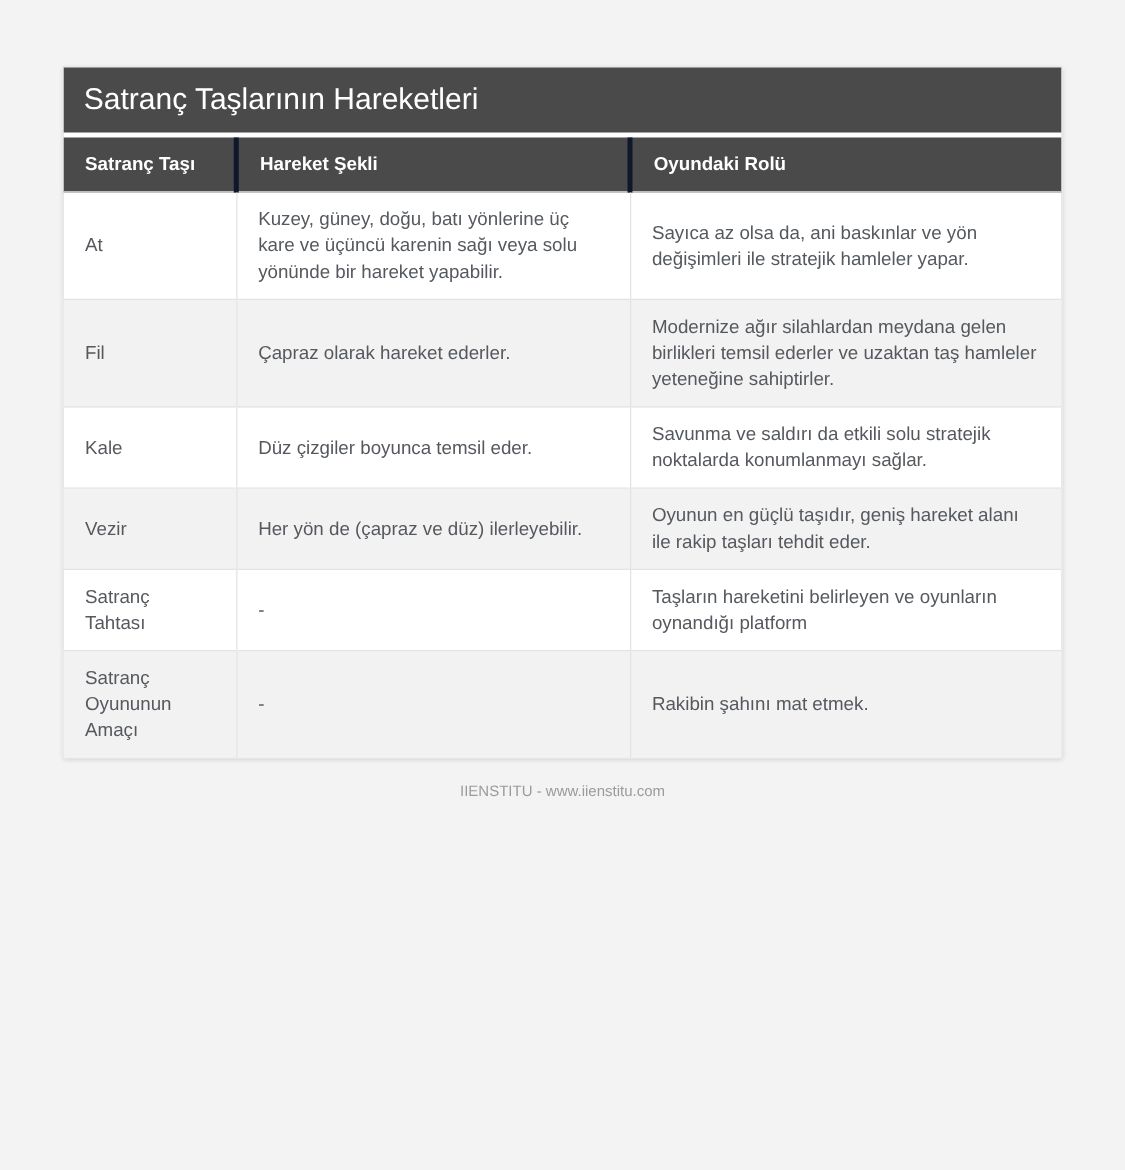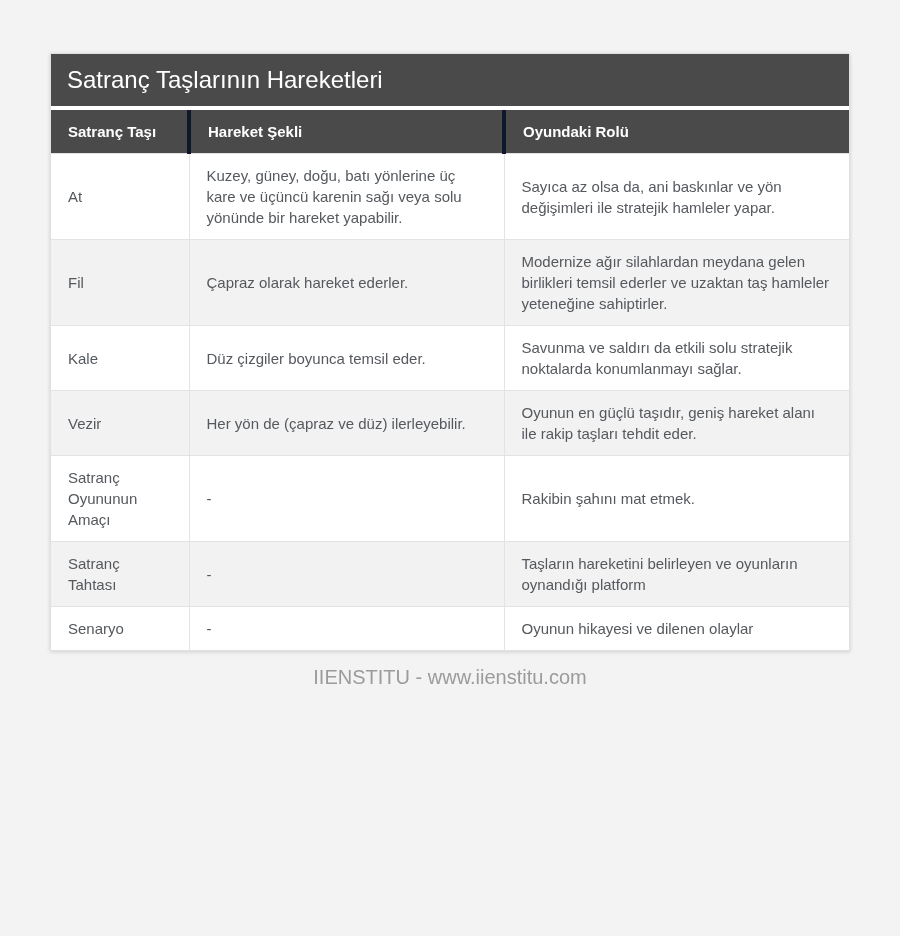--- a/index.html
+++ b/index.html
@@ -71,21 +71,21 @@
   }
   tbody td + td {
     border-left: 1px solid var(--border);
   }
   tbody tr:nth-child(even) {
     background: var(--row-alt-bg);
   }
   .footer {
     text-align: center;
     color: var(--footer-text);
-    font-size: 20px;
+    font-size: 12px;
     margin-top: 16px;
     line-height: 21px;
   }
 </style>
 </head>
 <body>
 
 <div class="page">
   <div class="card">
     <div class="card-title">Satranç Taşlarının Hareketleri</div>
@@ -117,31 +117,26 @@
             <td>Kale</td>
             <td>Düz çizgiler boyunca temsil eder.</td>
             <td>Savunma ve saldırı da etkili solu stratejik noktalarda konumlanmayı sağlar.</td>
           </tr>
           <tr>
             <td>Vezir</td>
             <td>Her yön de (çapraz ve düz) ilerleyebilir.</td>
             <td>Oyunun en güçlü taşıdır, geniş hareket alanı ile rakip taşları tehdit eder.</td>
           </tr>
           <tr>
-            <td>Satranç Oyununun Amaçı</td>
-            <td>-</td>
-            <td>Rakibin şahını mat etmek.</td>
-          </tr>
-          <tr>
             <td>Satranç Tahtası</td>
             <td>-</td>
             <td>Taşların hareketini belirleyen ve oyunların oynandığı platform</td>
           </tr>
           <tr>
-            <td>Senaryo</td>
+            <td>Satranç Oyununun Amaçı</td>
             <td>-</td>
-            <td>Oyunun hikayesi ve dilenen olaylar</td>
+            <td>Rakibin şahını mat etmek.</td>
           </tr>
         </tbody>
     </table>
   </div>
   <div class="footer">IIENSTITU - www.iienstitu.com</div>
 </div>
 
 </body></html>

